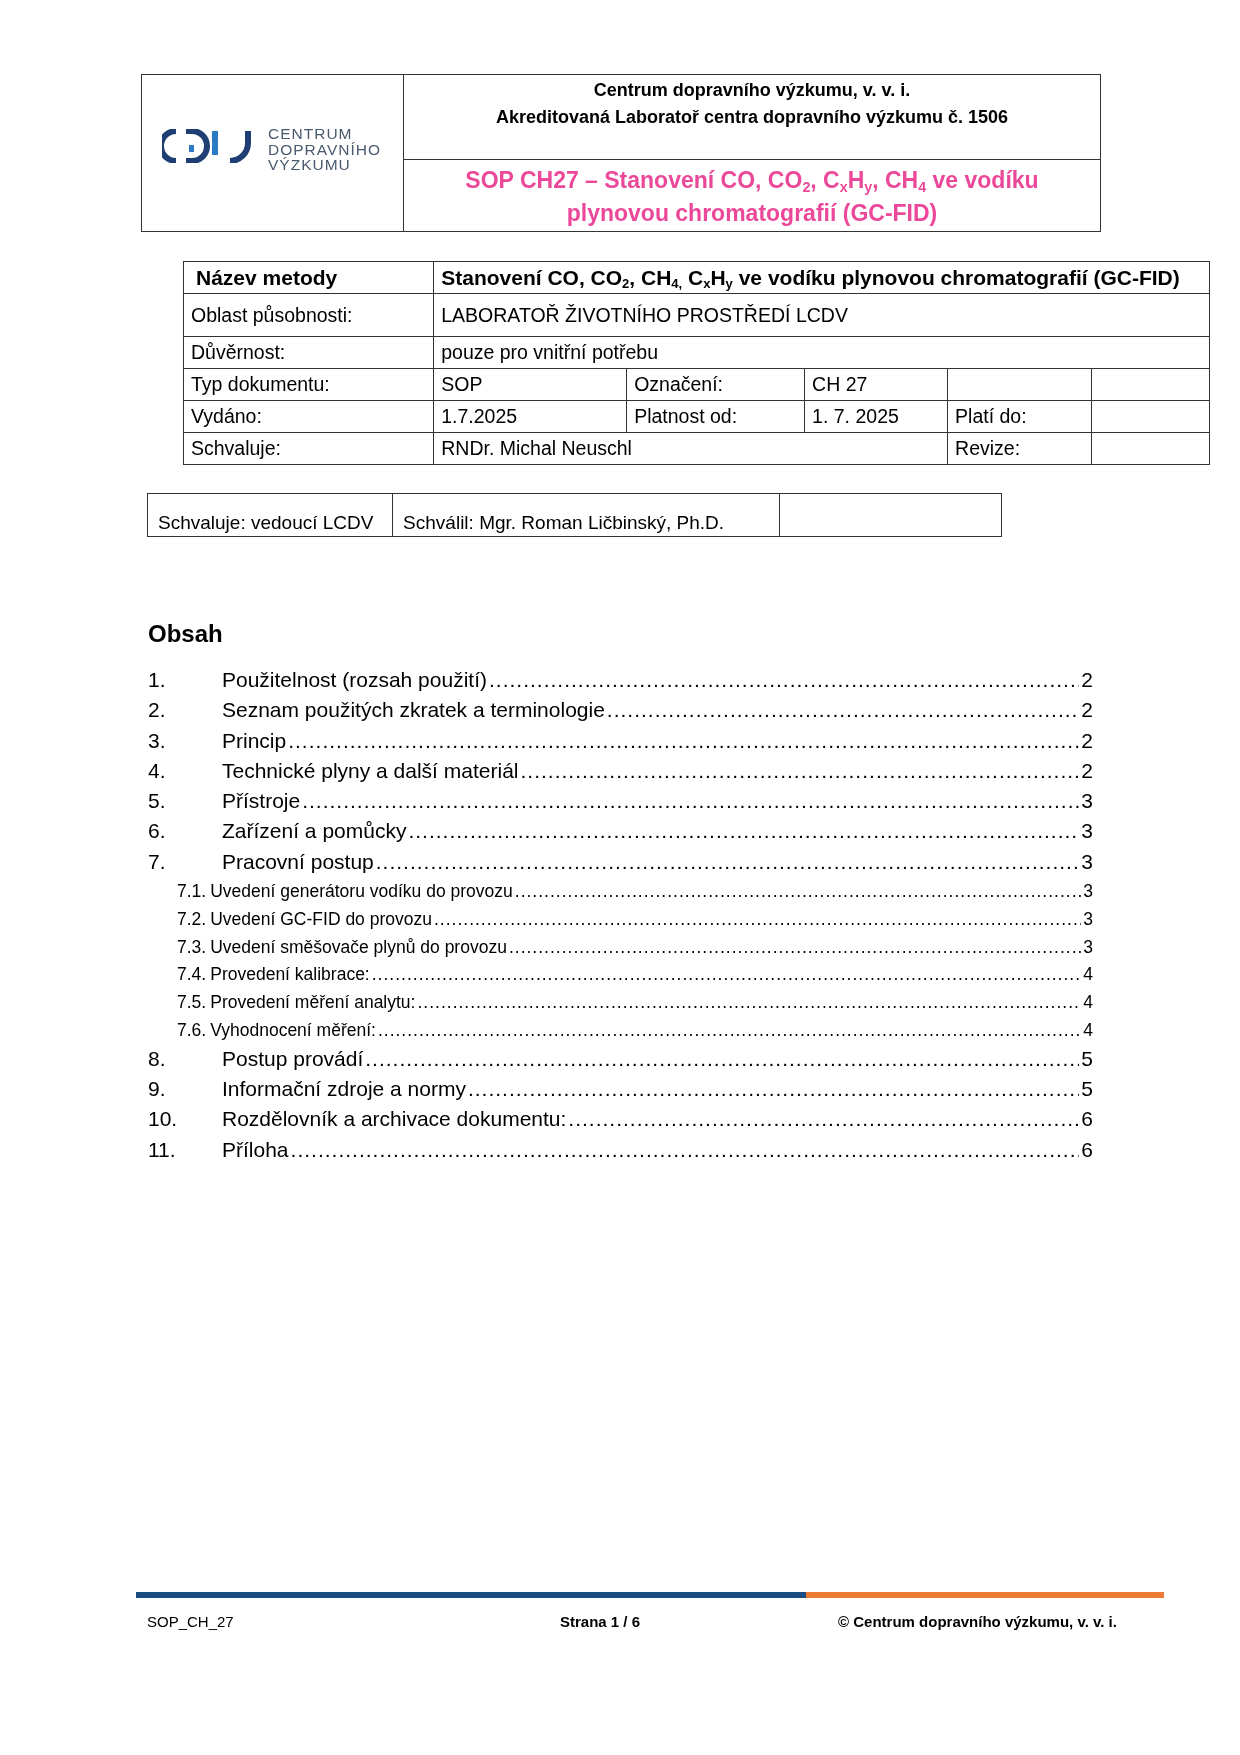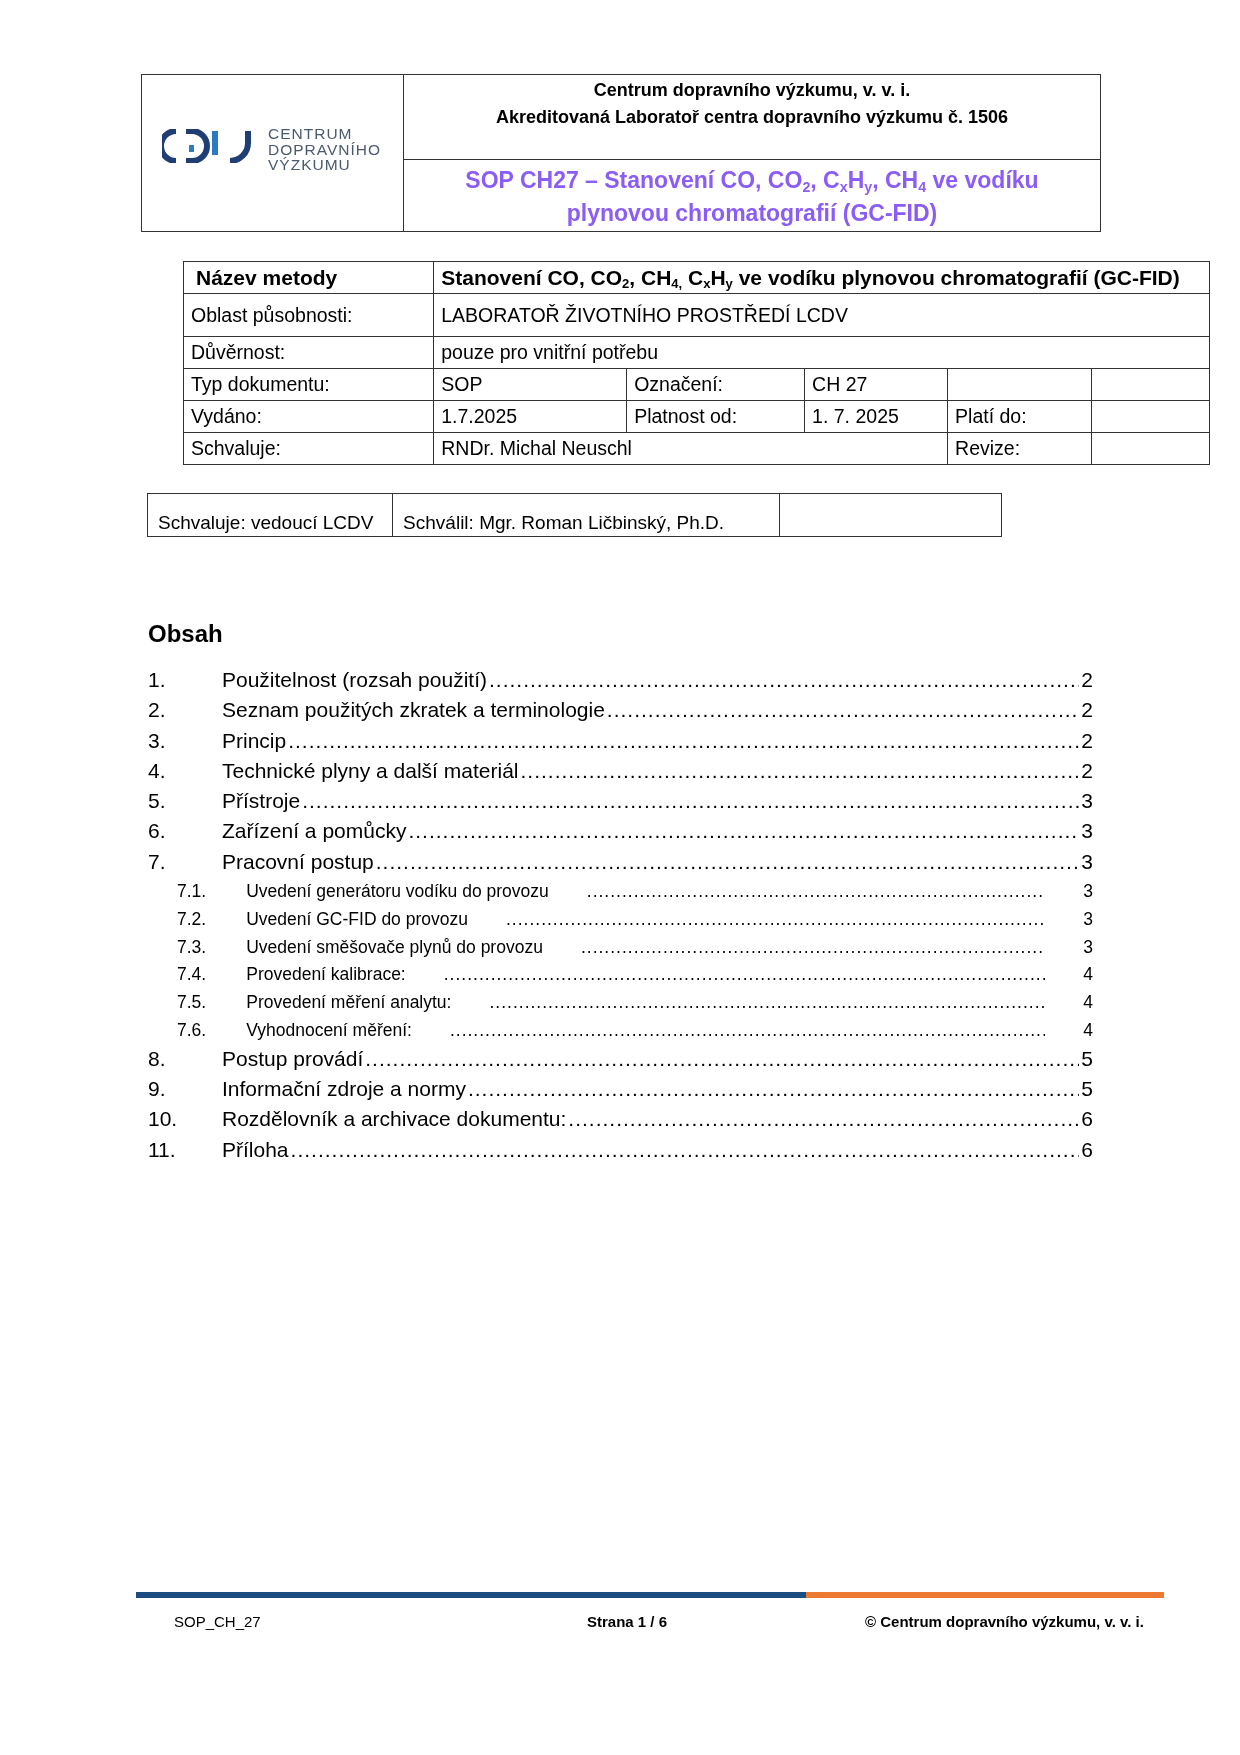--- a/index.html
+++ b/index.html
@@ -9,21 +9,21 @@
   
   .hdr { position:absolute; left:141px; top:74px; width:960px; height:158px;
          border:1.3px solid #333; box-sizing:border-box; }
   .hdr .logo-cell { position:absolute; left:0; top:0; width:262px; height:100%;
          border-right:1.3px solid #333; box-sizing:border-box; }
   .hdr .info-cell { position:absolute; left:262px; top:0; right:0; height:85px;
          border-bottom:1.3px solid #333; box-sizing:border-box; text-align:center;
          font-weight:bold; font-size:18px; line-height:27px; padding-top:2px; }
   .hdr .title-cell { position:absolute; left:262px; top:85px; right:0; bottom:0;
          text-align:center; font-weight:bold; font-size:23px; line-height:33px;
-         color:#8b5cf6; padding-top:4px; }
+         color:#ec4899; padding-top:4px; }
   sub { font-size:0.62em; vertical-align:-0.25em; line-height:0; }
 
   .logo-mark { position:absolute; left:20px; top:54px; width:96px; height:34px; }
   .logo-text { position:absolute; left:126px; top:51px; font-size:15.5px; line-height:15.5px;
          color:#4a5a6e; letter-spacing:1px; }
 
   
   table.meta { position:absolute; left:147px; top:261px; width:1027px;
          border-collapse:collapse; font-size:19.5px;margin-left:36px; }
   table.meta td { border:1.3px solid #333; padding:0 7px; height:31px; vertical-align:middle;
@@ -34,32 +34,32 @@
   table.approve { position:absolute; left:147px; top:493px; width:855px; border-collapse:collapse;
          font-size:19px; }
   table.approve td { border:1.3px solid #333; height:40px; vertical-align:bottom;
          padding:0 10px 2px 10px; white-space:nowrap; }
 
   
   .toc-title { position:absolute; left:148px; top:620px; font-weight:bold; font-size:24px; }
   .toc { position:absolute; left:148px; top:665px; width:945px; }
   .toc-row { position:relative; display:flex; align-items:baseline; white-space:nowrap; overflow:hidden; }
   .toc-row.lvl1 { height:30.3px; font-size:21px; line-height:30px; }
-  .toc-row.lvl2 { height:27.8px; font-size:17.5px; line-height:28px; padding-left:29px;gap:36px; }
+  .toc-row.lvl2 { height:27.8px; font-size:17.5px; line-height:28px; padding-left:29px; }
   .toc-num1 { width:74px; flex:none; }
   .toc-num2 { flex:none; margin-right:4px; }
   .toc-label { flex:none; }
   .toc-dots { flex:1 1 auto; overflow:hidden; margin:0 2px; letter-spacing:1px; color:#000; }
   .toc-dots::before { content:"........................................................................................................................................................................................................................................................................"; }
   .toc-page { flex:none; text-align:right; }
 
   
   .bar-blue { position:absolute; left:136px; top:1592px; width:670px; height:6px; background:#1b4d80; }
   .bar-orange { position:absolute; left:806px; top:1592px; width:358px; height:6px; background:#ec7a33; }
-  .ft { position:absolute; top:1613px; font-size:15px;margin-left:27px; }
+  .ft { position:absolute; top:1613px; font-size:15px; }
   .ft-left { left:147px; }
   .ft-center { left:560px; width:120px; text-align:left; font-weight:bold; }
   .ft-right { left:838px; font-weight:bold; }
 </style>
 </head>
 <body>
 
 <div class="hdr">
   <div class="logo-cell">
     <svg class="logo-mark" viewBox="0 0 96 34">

